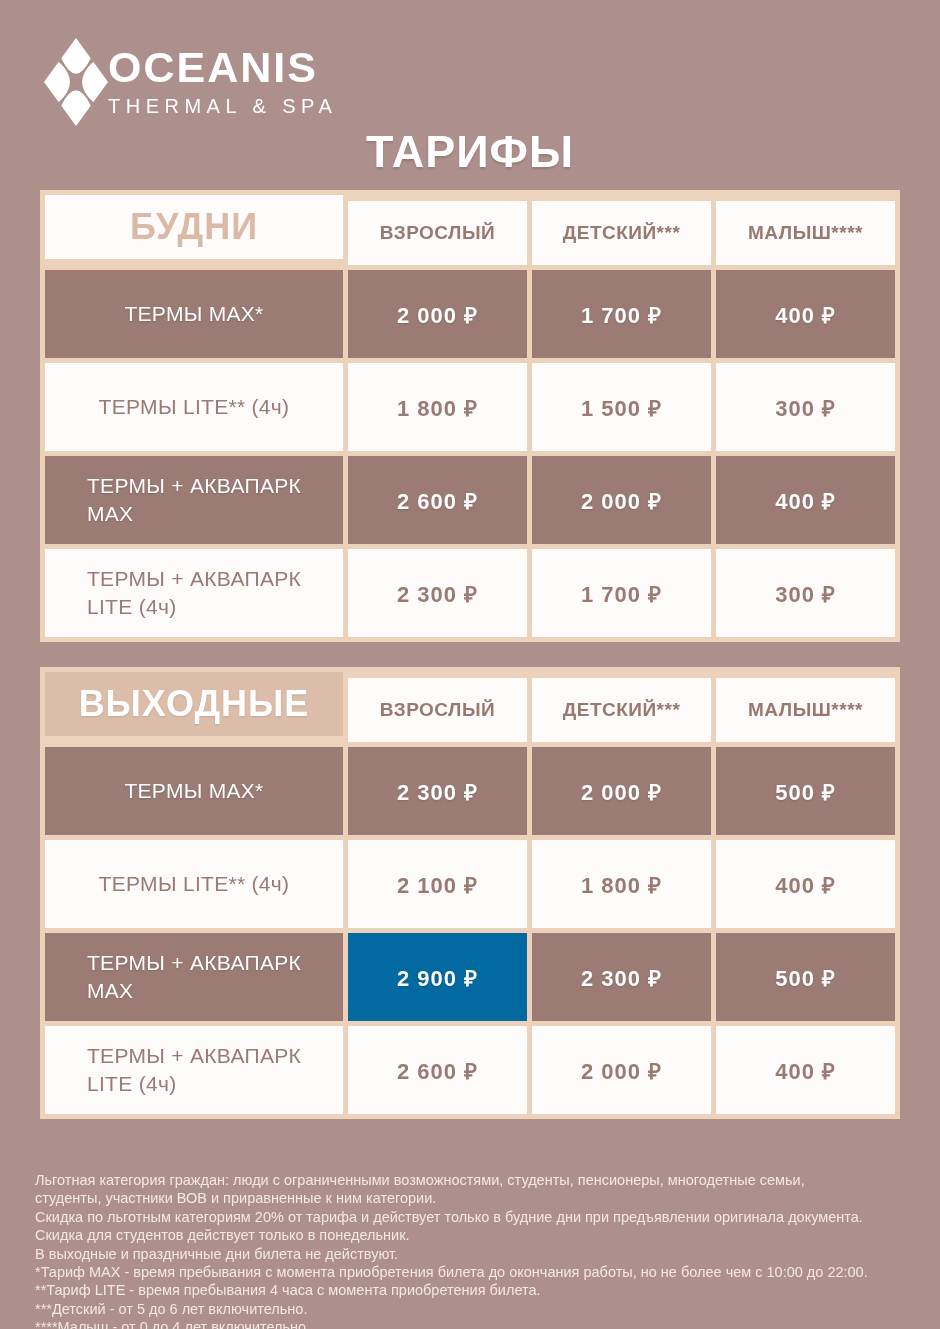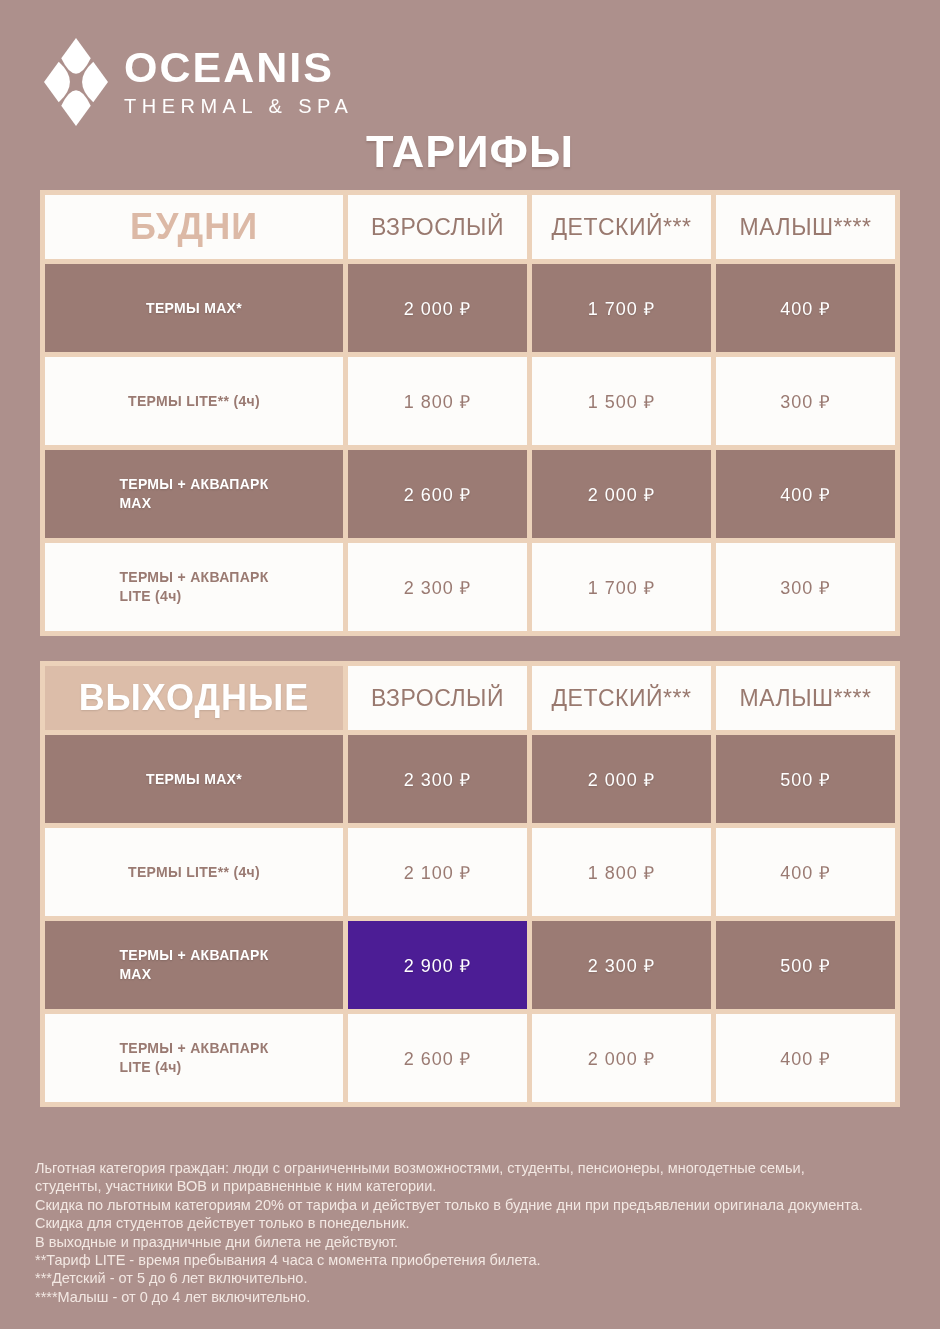--- a/index.html
+++ b/index.html
@@ -6,21 +6,21 @@
   html, body { width: 940px; height: 1329px; overflow: hidden; }
   body {
     background: #ad908c;
     font-family: "Liberation Sans", sans-serif;
     color: #fff;
   }
   .page { position: relative; width: 940px; height: 1329px; }
 
   
   .header { position: relative; height: 190px; }
-  .logo { position: absolute; left: 44px; top: 38px; display: flex; align-items: center; gap: 16px; }
+  .logo { position: absolute; left: 44px; top: 38px; display: flex; align-items: center; }
   .logo-icon { display: block; }
   .brand-name {
     font-size: 43px; font-weight: 800; letter-spacing: 2px; line-height: 1;
     color: #fff;
   }
   .brand-tagline {
     font-size: 20px; font-weight: 400; letter-spacing: 5.5px; margin-top: 6px;
     color: #fff;
   }
   .page-title {
@@ -50,30 +50,31 @@
   .period-cell {
     font-size: 36px; font-weight: 800; letter-spacing: 1px;
     color: #dcb9a6;
   }
   .weekend .period-cell {
     background: #dcbda9;
     color: #fff;
     text-shadow: 0 1px 2px rgba(0,0,0,.12);
   }
   .col-header {
-    font-size: 23px; font-weight: 400; letter-spacing: .5px;
+    font-size: 19px; font-weight: 700; letter-spacing: .5px;
     color: #99796f;
+    margin-top: 6px;
   }
   .row-dark .cell { background: #9b7b74; color: #fff; text-shadow: 0 1px 2px rgba(0,0,0,.15); }
   .label-cell {
-    font-size: 14px; font-weight: 700; letter-spacing: .3px;
+    font-size: 21px; font-weight: 400; letter-spacing: .3px;
     white-space: pre-line; line-height: 1.35;
   }
   .price-cell {
-    font-size: 18px; font-weight: 400; letter-spacing: 1px;
+    font-size: 22px; font-weight: 700; letter-spacing: 1px;
   }
 
   
   .footnotes {
     margin: 52px 0 0 35px;
     width: 860px;
     color: #f3e8e3;
     font-size: 14.5px;
     line-height: 18.4px;
     font-weight: 400;
@@ -155,38 +156,39 @@
     <div style="display:contents">
       <div class="cell td label-cell" style="color:#9a7a72">ТЕРМЫ LITE** (4ч)</div>
       <div class="cell td price-cell" style="color:#9a7a72">2 100 ₽</div>
       <div class="cell td price-cell" style="color:#9a7a72">1 800 ₽</div>
       <div class="cell td price-cell" style="color:#9a7a72">400 ₽</div>
     </div>
 
     <div style="display:contents">
       <div class="cell td label-cell" style="background:#9b7b74;color:#fff;text-shadow:0 1px 2px rgba(0,0,0,.15)">ТЕРМЫ + АКВАПАРК
 MAX</div>
-      <div class="cell td price-cell" style="background:#4c1d95;color:#fff;text-shadow:0 1px 2px rgba(0,0,0,.15)">2 900 ₽</div>
+      <div class="cell td price-cell" style="background:#0369a1;color:#fff;text-shadow:0 1px 2px rgba(0,0,0,.15)">2 900 ₽</div>
       <div class="cell td price-cell" style="background:#9b7b74;color:#fff;text-shadow:0 1px 2px rgba(0,0,0,.15)">2 300 ₽</div>
       <div class="cell td price-cell" style="background:#9b7b74;color:#fff;text-shadow:0 1px 2px rgba(0,0,0,.15)">500 ₽</div>
     </div>
 
     <div style="display:contents">
       <div class="cell td label-cell" style="color:#9a7a72">ТЕРМЫ + АКВАПАРК
 LITE (4ч)</div>
       <div class="cell td price-cell" style="color:#9a7a72">2 600 ₽</div>
       <div class="cell td price-cell" style="color:#9a7a72">2 000 ₽</div>
       <div class="cell td price-cell" style="color:#9a7a72">400 ₽</div>
     </div>
   </div>
 
   <div class="footnotes">
     <div>Льготная категория граждан:  люди с ограниченными возможностями, студенты, пенсионеры, многодетные семьи,</div>
     <div>студенты, участники ВОВ и приравненные к ним категории.</div>
     <div>Скидка по льготным категориям 20% от тарифа и действует только в будние дни при предъявлении оригинала документа.</div>
     <div>Скидка для студентов действует только в понедельник.</div>
     <div>В выходные и праздничные дни билета не действуют.</div>
+    <div>*Тариф MAX - время пребывания с момента приобретения билета до окончания работы, но не более чем с 10:00 до 22:00.</div>
     <div>**Тариф LITE - время пребывания 4 часа с момента приобретения билета.</div>
     <div>***Детский - от 5 до 6 лет включительно.</div>
     <div>****Малыш -  от 0 до 4 лет включительно.</div>
   </div>
 
 </div>
 
 </body></html>

